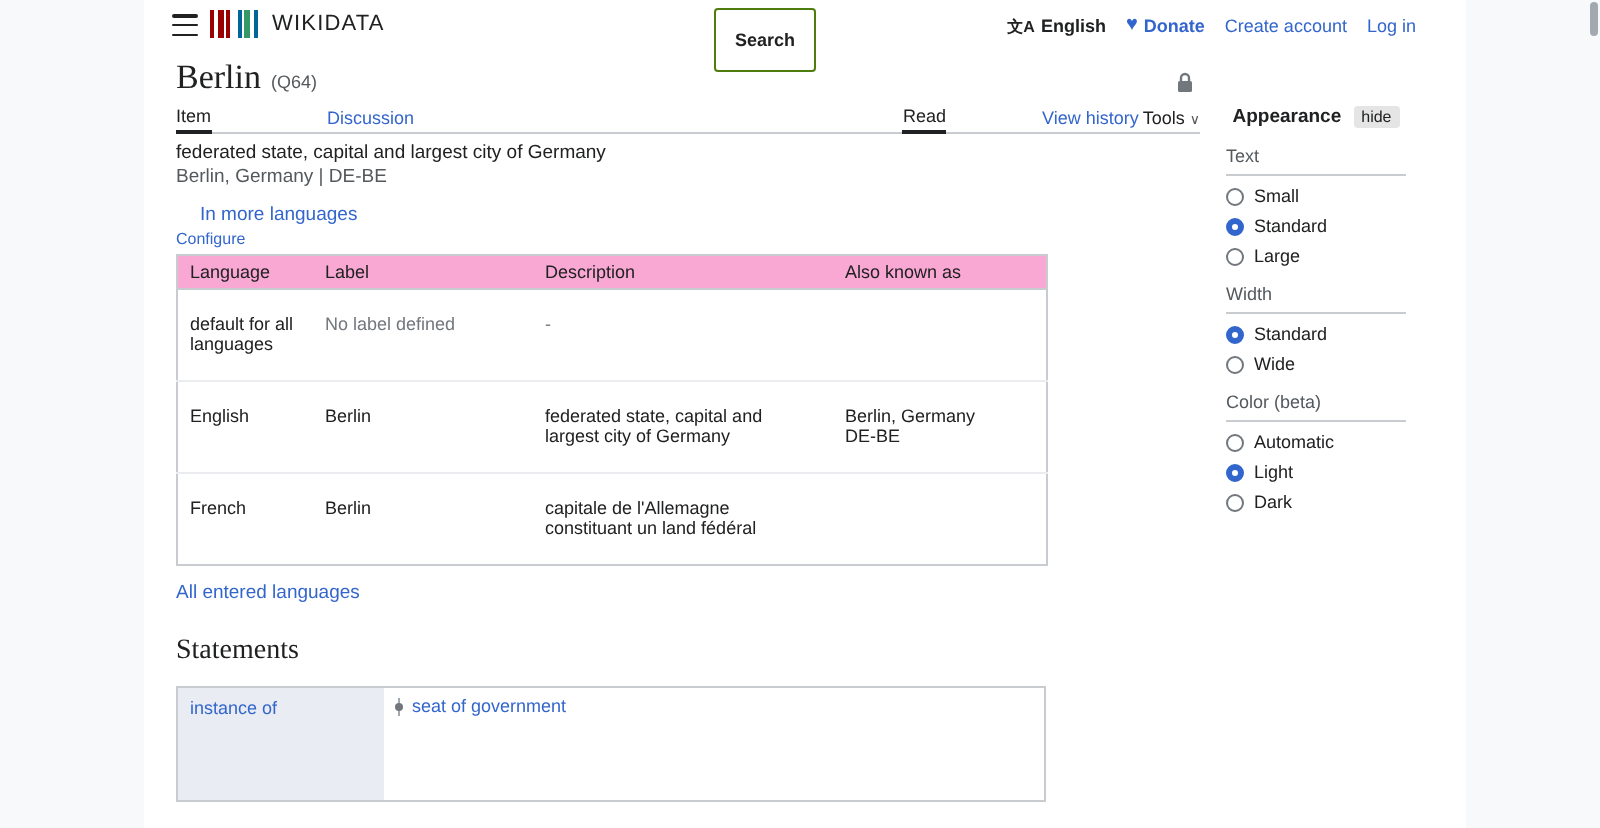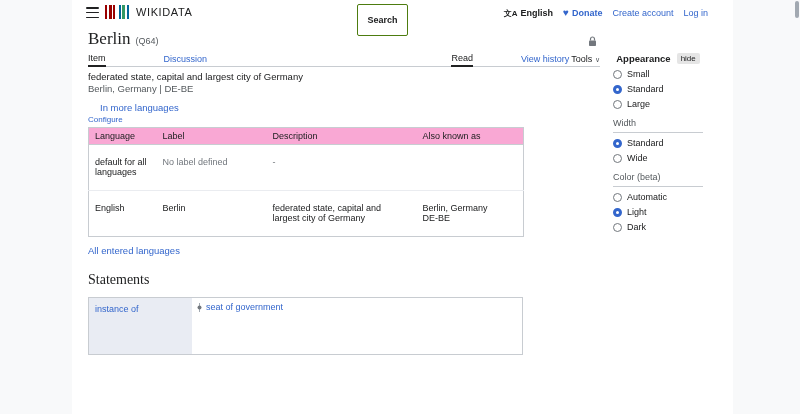--- a/index.html
+++ b/index.html
@@ -166,20 +166,26 @@
           <td class="muted">-</td>
           <td class="aliases"></td>
         </tr>
         <tr>
           <td>English</td>
           <td>Berlin</td>
           <td>federated state, capital and largest city of Germany</td>
           <td class="aliases">Berlin, Germany
 DE-BE</td>
         </tr>
+        <tr>
+          <td>French</td>
+          <td>Berlin</td>
+          <td>capitale de l'Allemagne constituant un land fédéral</td>
+          <td class="aliases"></td>
+        </tr>
       </tbody>
     </table>
 
     <div class="all-langs">All entered languages</div>
 
     <h2 class="stmt-heading">Statements</h2>
 
     <div class="stmt-box">
       <div class="stmt-prop">
         <a>instance of</a>
@@ -196,20 +202,21 @@
       </div>
     </div>
   </div>
 
   <aside class="appearance">
     <div class="app-header">
       <span class="app-title">Appearance</span>
       <span class="hide-chip">hide</span>
     </div>
 
+    <div class="section-label">Text</div>
     <div class="opt">
       <span class="radio"></span>
       <span>Small</span>
     </div>
     <div class="opt">
       <span class="radio checked"></span>
       <span>Standard</span>
     </div>
     <div class="opt">
       <span class="radio"></span>

